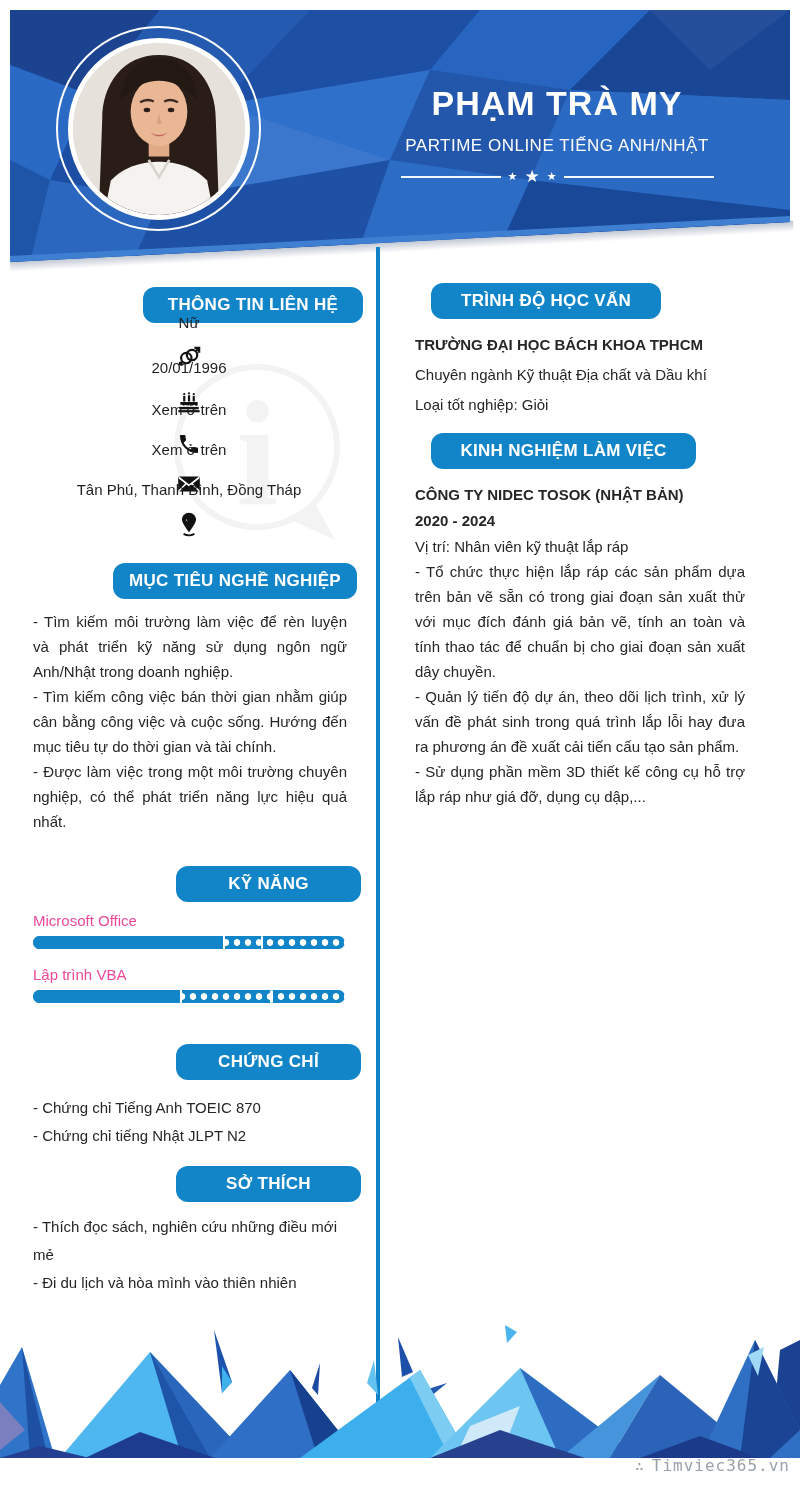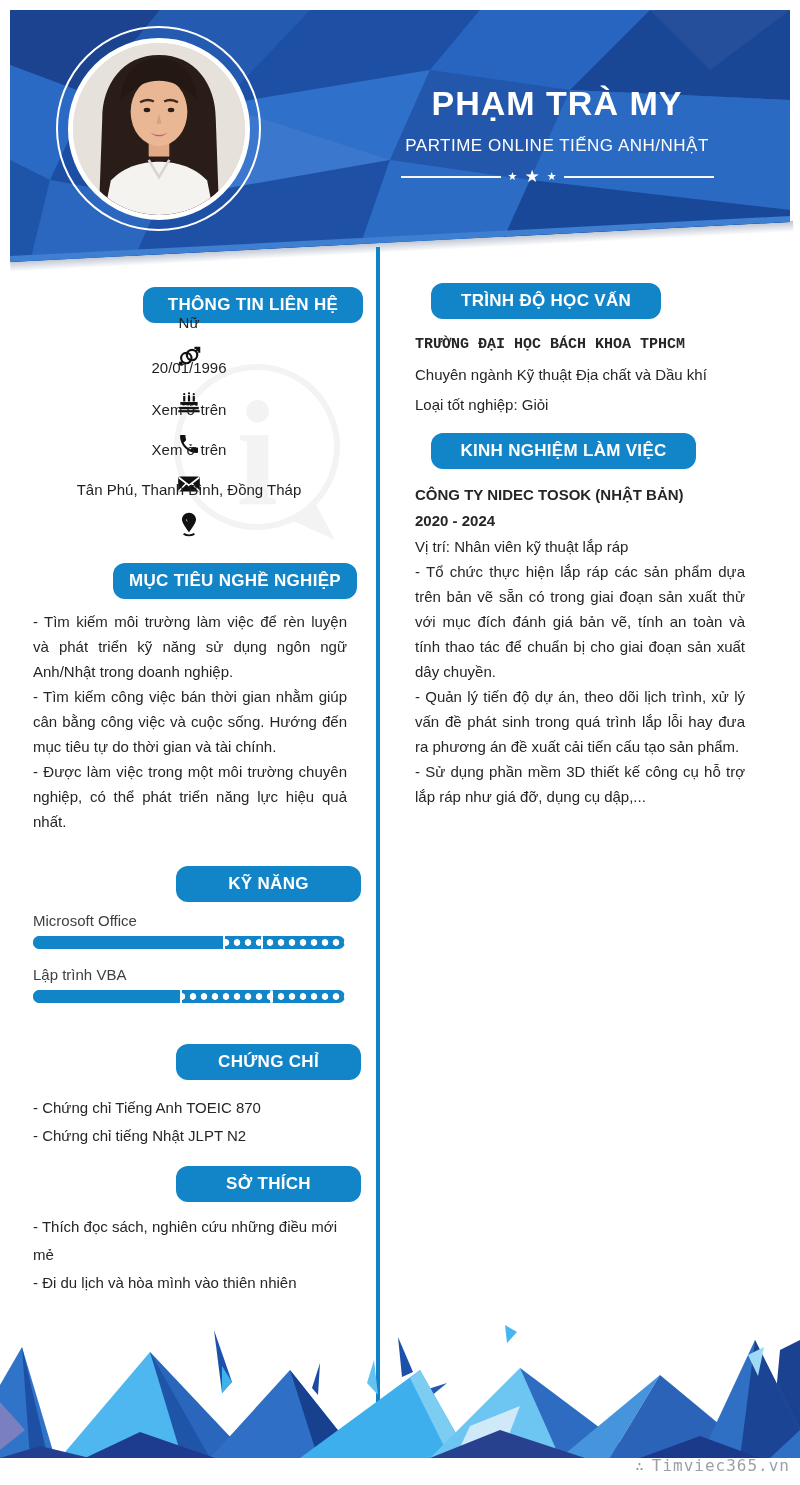--- a/index.html
+++ b/index.html
@@ -37,33 +37,33 @@
   .contact-list { position:absolute; left:33px; top:330px; width:312px; }
   .contact-row { display:flex; justify-content:flex-end; align-items:center; gap:13px; height:40px; font-size:15px; color:#1f1f1f;flex-direction:column; }
   .contact-row .cicon { width:26px; height:26px; display:flex; align-items:center; justify-content:center; flex:none; }
 
   
   .objective-text { position:absolute; left:33px; top:609px; width:314px; }
   .objective-text p { margin:0; font-size:15px; line-height:25px; text-align:justify; }
 
   .skills-block { position:absolute; left:33px; top:912px; width:312px; }
   .skill + .skill { margin-top:17px; }
-  .skill-label { font-size:15px; margin-bottom:7px; color:#404040; }
+  .skill-label { font-size:15px; margin-bottom:7px; color:#ec4899; }
   .bar { position:relative; height:13px; border-radius:7px; overflow:hidden; background-color:#1285c9;
        background-image:radial-gradient(circle at 6px 50%, #fff 3px, rgba(255,255,255,0) 3.6px);
        background-size:11px 13px; }
   .bar .fill { position:absolute; left:0; top:0; bottom:0; background:#1285c9; border-right:2.5px solid #fff; }
   .bar .dot-gap { position:absolute; top:0; bottom:0; width:2.5px; background:#fff; border-radius:2px; }
 
   .cert-list { position:absolute; left:33px; top:1094px; width:314px; }
   .hobby-list { position:absolute; left:33px; top:1213px; width:314px; }
   .plain-list div { font-size:15px; line-height:28px; }
 
   .edu-block { position:absolute; left:415px; top:330px; width:331px; }
-  .edu-block .b { font-weight:bold;font-family:Liberation Mono, monospace; }
+  .edu-block .b { font-weight:bold; }
   .edu-block div { font-size:15px; line-height:30px; }
 
   .exp-block { position:absolute; left:415px; top:482px; width:330px; }
   .exp-block .head { font-weight:bold; font-size:15px; line-height:26px; }
   .exp-block .pos { font-size:15px; line-height:25px; }
   .exp-block p { margin:0; font-size:15px; line-height:25px; text-align:justify; }
 
   
   .bottom-art { position:absolute; left:0; top:1306px; }
   .site-watermark { position:absolute; right:10px; top:1456px; font-family:"DejaVu Sans Mono",monospace;

